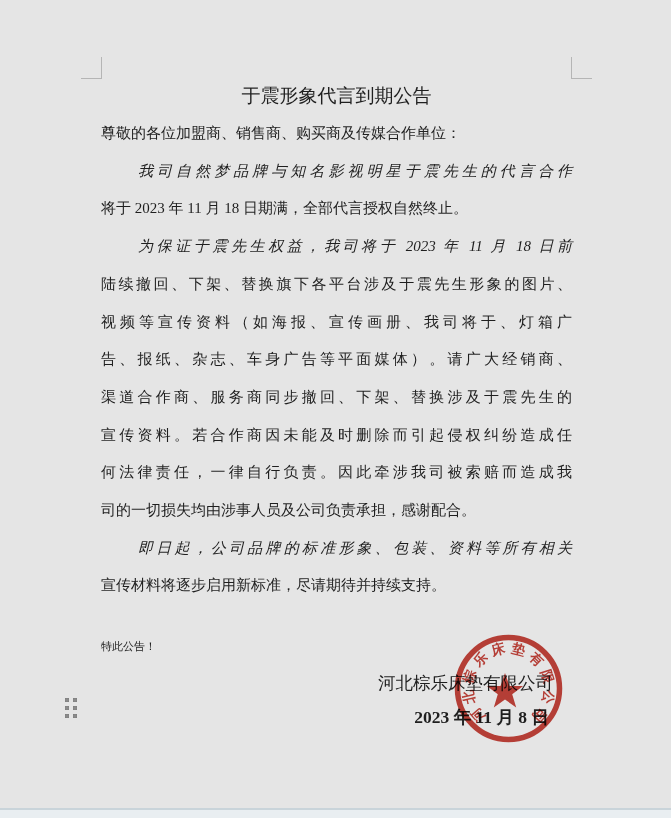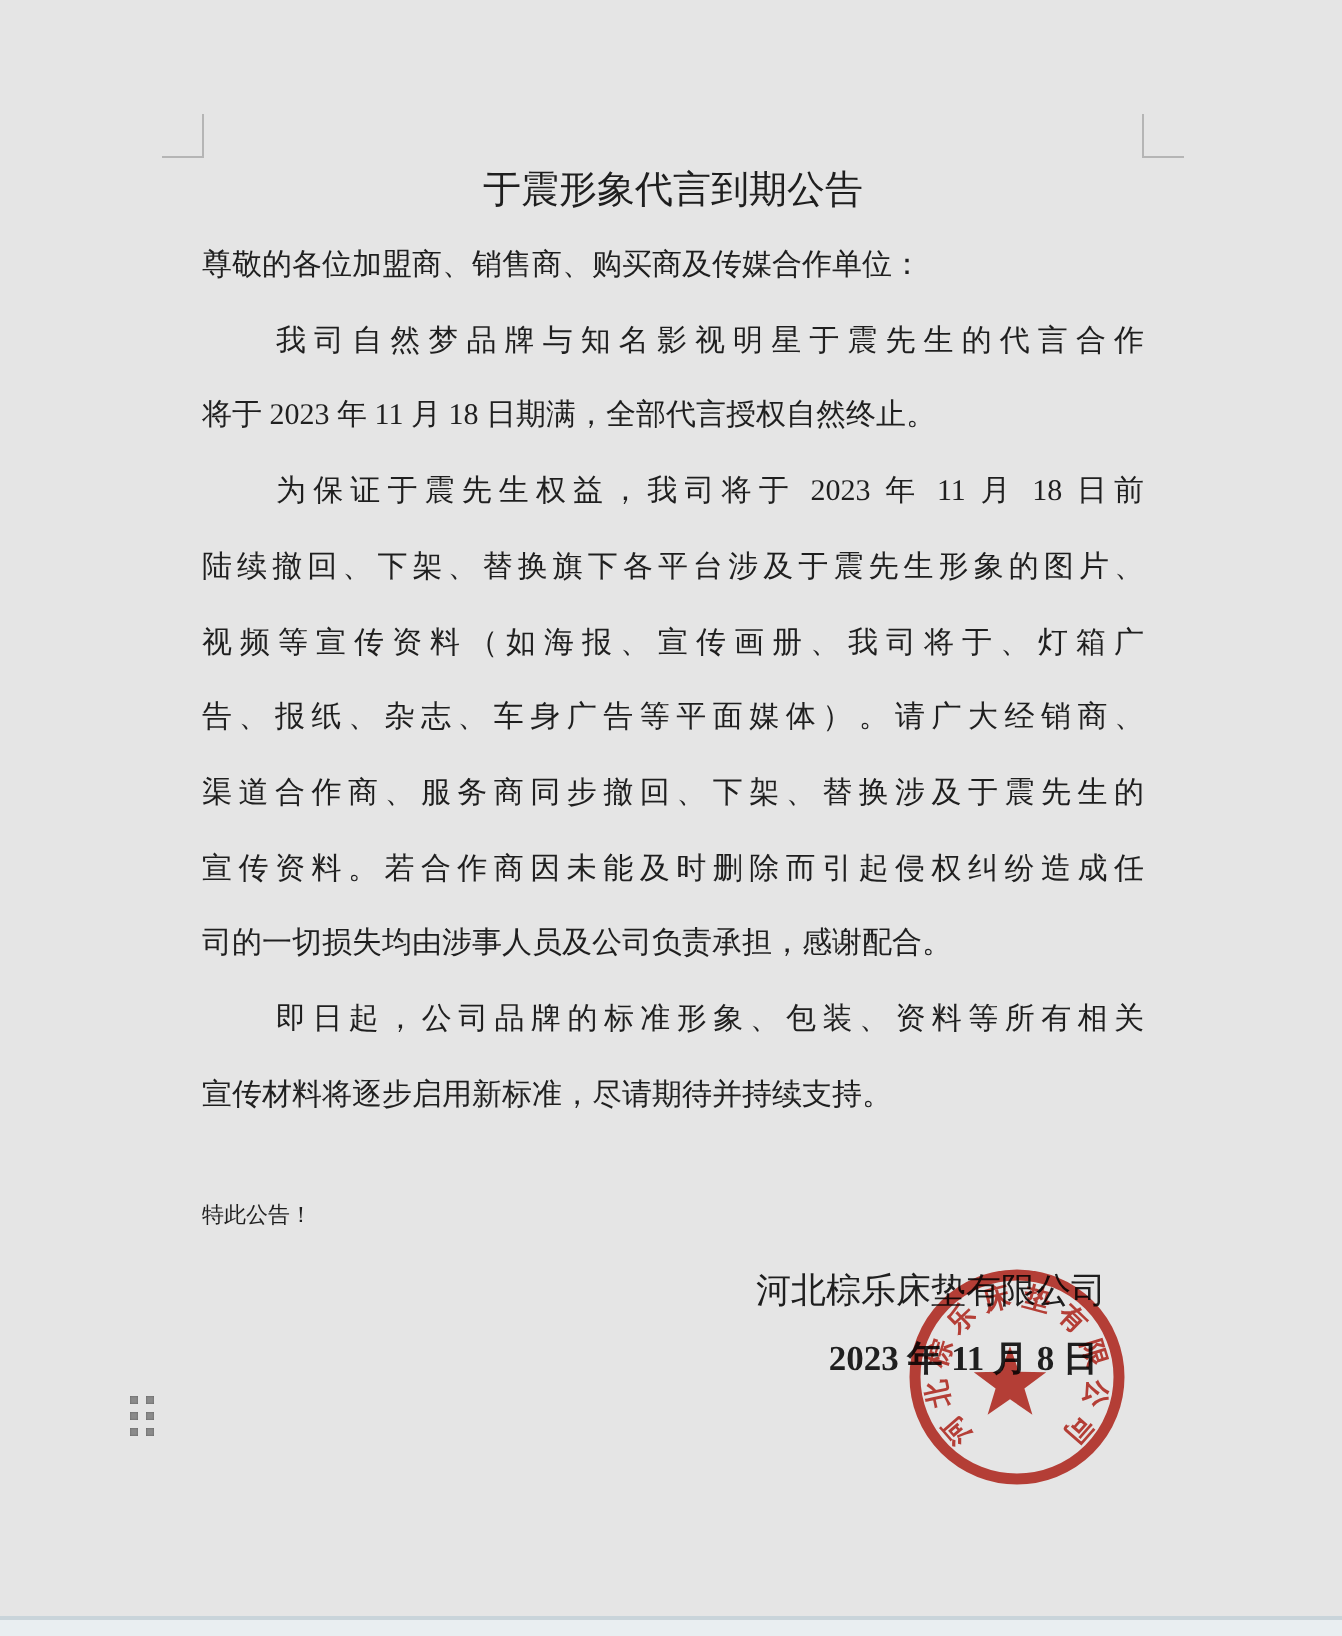--- a/index.html
+++ b/index.html
@@ -12,21 +12,21 @@
   .page{position:absolute;inset:0;background:#e5e5e5;}
   
   .crop{position:absolute;width:20px;height:21px;top:57px;}
   .crop.left{left:81px;border-right:1.5px solid #b5b5b5;border-bottom:1.5px solid #b5b5b5;}
   .crop.right{left:571px;border-left:1.5px solid #b5b5b5;border-bottom:1.5px solid #b5b5b5;}
   
   .content{position:absolute;left:101px;top:77px;width:471px;}
   .doc-title{font-size:19px;line-height:38px;text-align:center;}
   .line{font-size:15px;line-height:37.7px;white-space:nowrap;}
   .fill{white-space:normal;text-align:justify;text-align-last:justify;text-justify:inter-character;}
-  .indent{text-indent:37px;}
+  .indent{text-indent:37px;font-style:italic;}
   .spacer{height:23px;}
   .closing{font-size:11px;line-height:37.7px;}
   .signature{text-align:right;}
   .signature .sig-line{font-size:17.5px;line-height:34px;white-space:nowrap;}
   .sig-company{padding-right:19px;}
   .sig-date{padding-right:23px;font-weight:bold;}
   
   .handle{position:absolute;left:65px;top:698px;display:grid;
     grid-template-columns:4px 4px;grid-template-rows:4px 4px 4px;gap:4px 4px;}
   .handle span{background:#8b8b8b;box-shadow:inset 0 0 1px #555;display:block;}
@@ -50,20 +50,21 @@
     <div class="line">尊敬的各位加盟商、销售商、购买商及传媒合作单位：</div>
 
     <div class="line fill indent">我司自然梦品牌与知名影视明星于震先生的代言合作</div>
     <div class="line">将于 2023 年 11 月 18 日期满，全部代言授权自然终止。</div>
     <div class="line fill indent">为保证于震先生权益，我司将于 2023 年 11 月 18 日前</div>
     <div class="line fill">陆续撤回、下架、替换旗下各平台涉及于震先生形象的图片、</div>
     <div class="line fill">视频等宣传资料（如海报、宣传画册、我司将于、灯箱广</div>
     <div class="line fill">告、报纸、杂志、车身广告等平面媒体）。请广大经销商、</div>
     <div class="line fill">渠道合作商、服务商同步撤回、下架、替换涉及于震先生的</div>
     <div class="line fill">宣传资料。若合作商因未能及时删除而引起侵权纠纷造成任</div>
+    <div class="line fill">何法律责任，一律自行负责。因此牵涉我司被索赔而造成我</div>
     <div class="line">司的一切损失均由涉事人员及公司负责承担，感谢配合。</div>
     <div class="line fill indent">即日起，公司品牌的标准形象、包装、资料等所有相关</div>
     <div class="line">宣传材料将逐步启用新标准，尽请期待并持续支持。</div>
 
     <div class="spacer"></div>
     <div class="closing">特此公告！</div>
 
     <div class="signature">
       <div class="sig-line sig-company">河北棕乐床垫有限公司</div>
       <div class="sig-line sig-date">2023 年 11 月 8 日</div>

